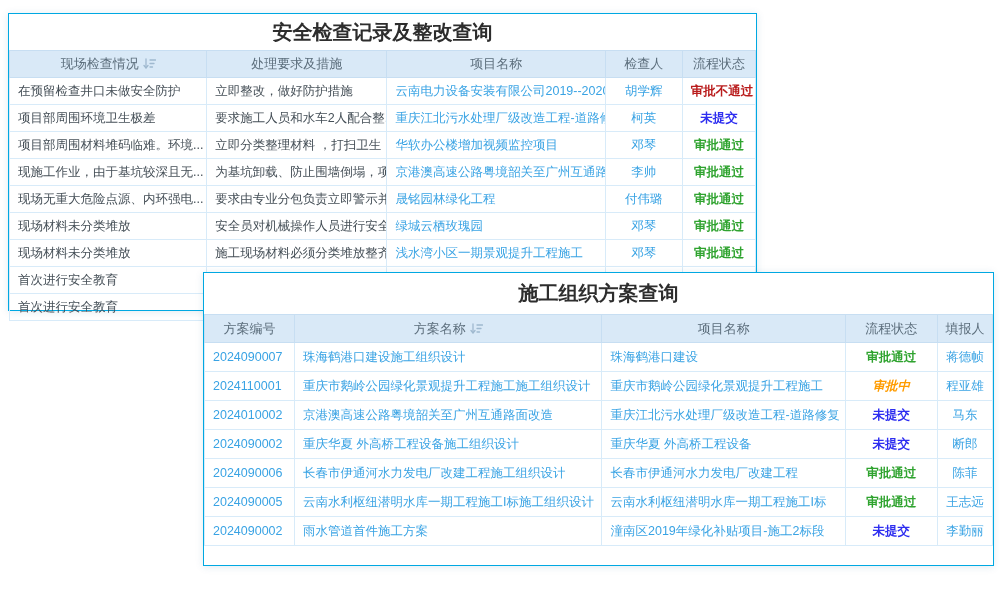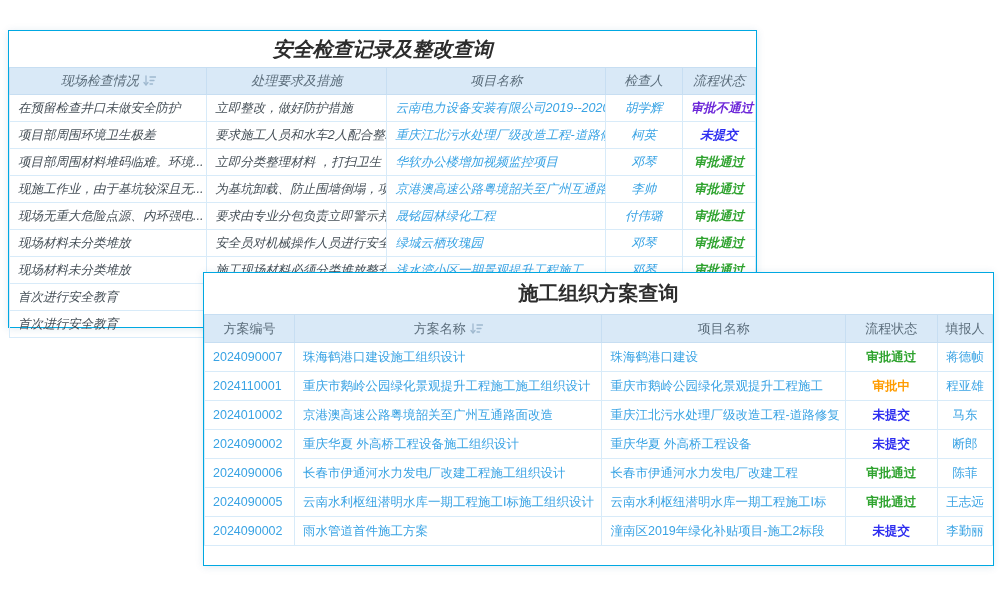--- a/index.html
+++ b/index.html
@@ -4,21 +4,21 @@
 <style>
   html,body{margin:0;padding:0;}
   body{
     width:1000px;height:600px;background:#ffffff;position:relative;overflow:hidden;
     font-family:"Liberation Sans","DejaVu Sans",sans-serif;
   }
   .panel{
     position:absolute;background:#ffffff;border:1px solid #00a8e2;
     box-shadow:0 1px 8px rgba(0,90,140,.12);
   }
-  .panel-safety{left:8px;top:30px;width:747px;height:296px;z-index:1;font-style:italic;}
+  .panel-safety{left:8px;top:13px;width:747px;height:296px;z-index:1;}
   .panel-plan{left:203px;top:272px;width:789px;height:292px;z-index:2;}
   .panel-title{
     text-align:center;font-weight:700;color:#2d2d2d;font-size:20px;
     white-space:nowrap;overflow:hidden;
   }
   .panel-safety .panel-title{height:36px;line-height:36px;}
   .panel-plan .panel-title{height:41px;line-height:41px;}
   table{border-collapse:collapse;table-layout:fixed;width:100%;}
   th{
     background:#d9e9f7;color:#5c6e7c;font-weight:400;font-size:13px;
@@ -65,21 +65,21 @@
         <th>检查人</th>
         <th>流程状态</th>
       </tr>
     </thead>
     <tbody id="safety-tbody">
         <tr>
           <td class="">在预留检查井口未做安全防护</td>
           <td class="">立即整改，做好防护措施</td>
           <td class="link">云南电力设备安装有限公司2019--2020年度</td>
           <td class="link center">胡学辉</td>
-          <td class="status" style="color: #6d28d9;">审批不通过</td>
+          <td class="status" style="color: #b91c1c;">审批不通过</td>
         </tr>
         <tr>
           <td class="">项目部周围环境卫生极差</td>
           <td class="">要求施工人员和水车2人配合整...</td>
           <td class="link">重庆江北污水处理厂级改造工程-道路修复</td>
           <td class="link center">柯英</td>
           <td class="status" style="color: rgb(46, 46, 240);">未提交</td>
         </tr>
         <tr>
           <td class="">项目部周围材料堆码临难。环境...</td>
@@ -166,21 +166,21 @@
           <td class="link">2024090007</td>
           <td class="link">珠海鹤港口建设施工组织设计</td>
           <td class="link">珠海鹤港口建设</td>
           <td class="status" style="color: rgb(47, 163, 47);">审批通过</td>
           <td class="link center">蒋德帧</td>
         </tr>
         <tr>
           <td class="link">2024110001</td>
           <td class="link">重庆市鹅岭公园绿化景观提升工程施工施工组织设计</td>
           <td class="link">重庆市鹅岭公园绿化景观提升工程施工</td>
-          <td class="status" style="color: rgb(255, 156, 0);">审批中</td>
+          <td class="status" style="color: rgb(255, 156, 0); font-style: italic;">审批中</td>
           <td class="link center">程亚雄</td>
         </tr>
         <tr>
           <td class="link">2024010002</td>
           <td class="link">京港澳高速公路粤境韶关至广州互通路面改造</td>
           <td class="link">重庆江北污水处理厂级改造工程-道路修复</td>
           <td class="status" style="color: rgb(46, 46, 240);">未提交</td>
           <td class="link center">马东</td>
         </tr>
         <tr>

